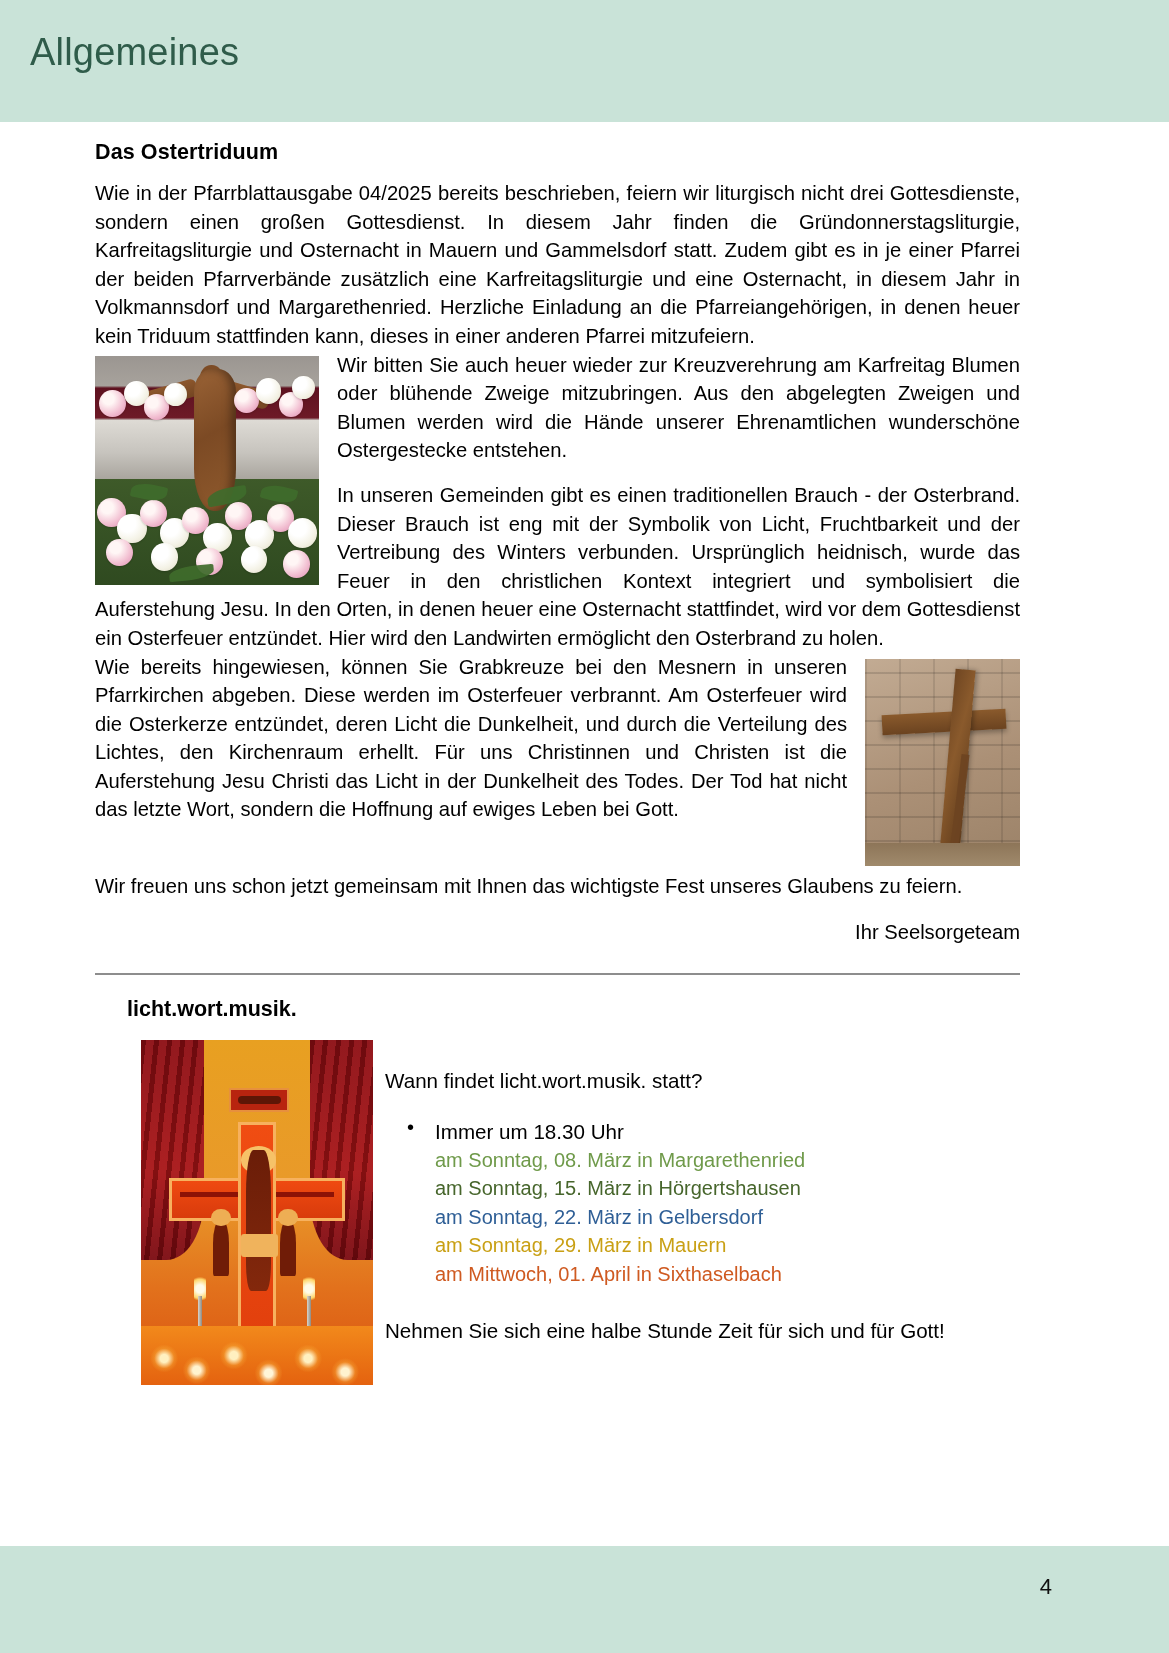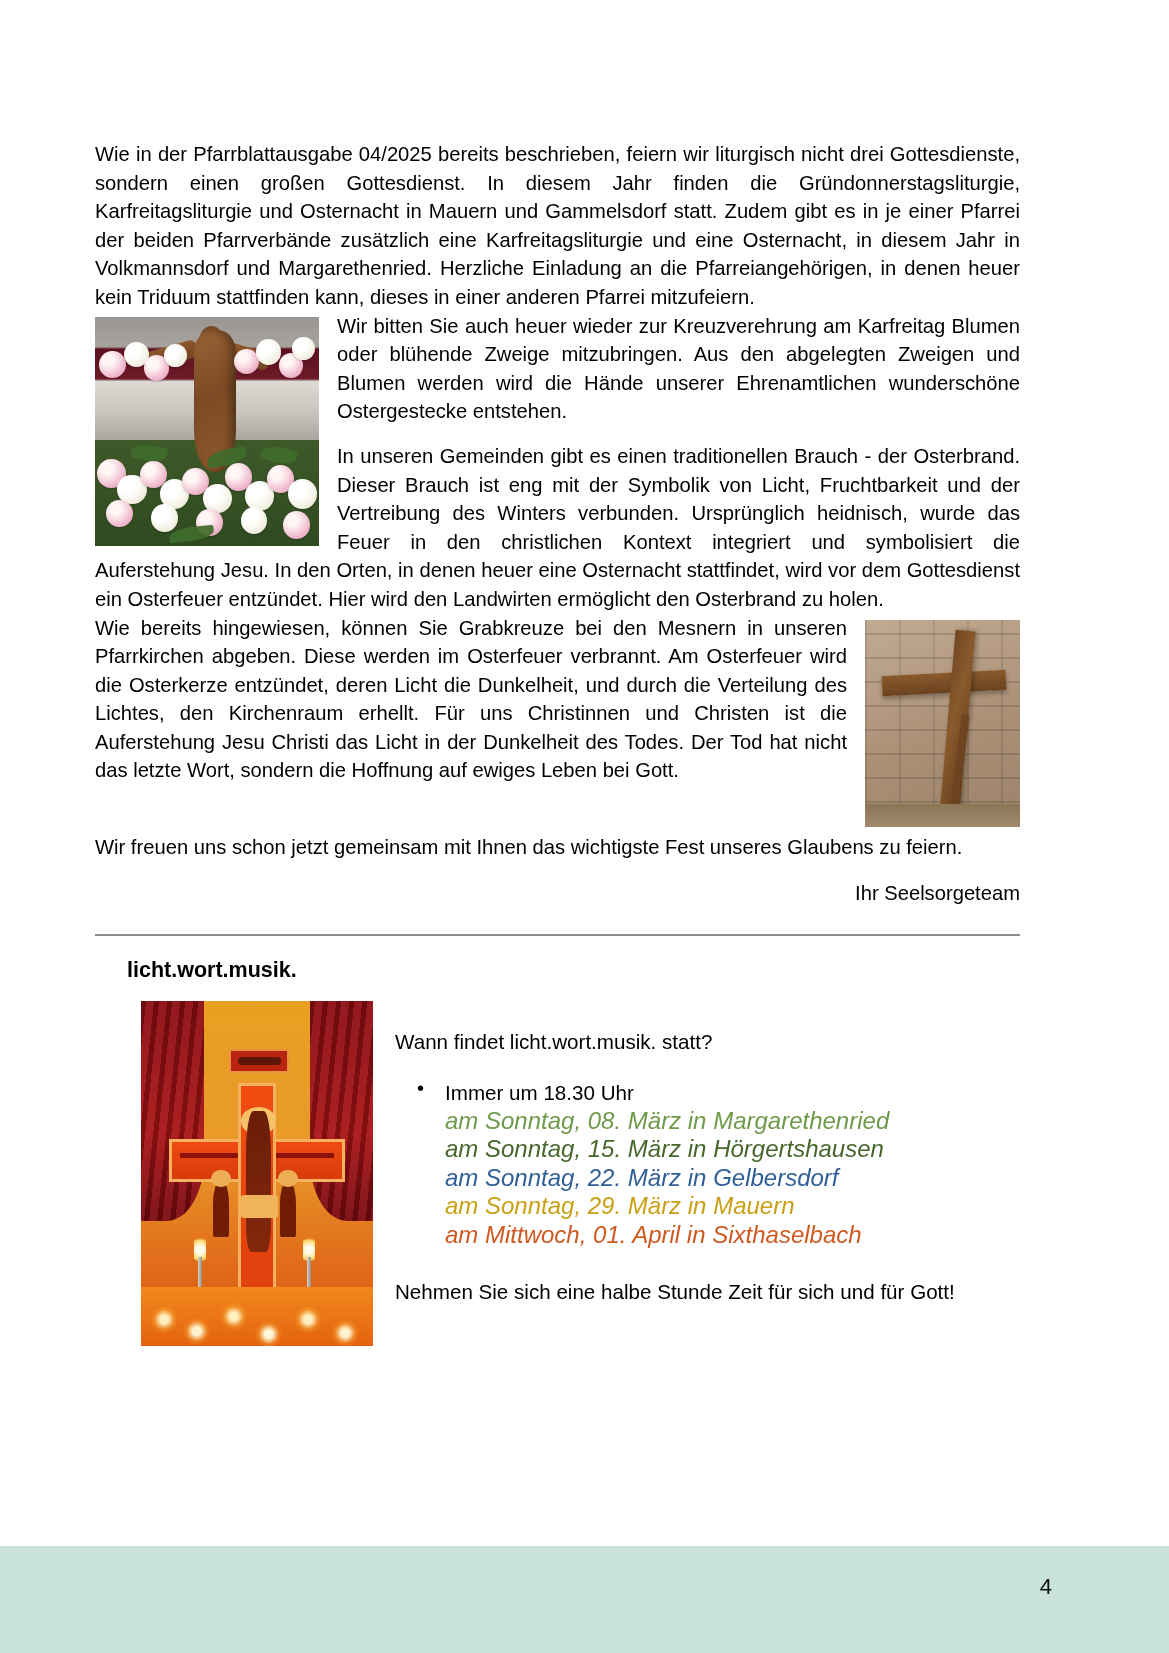--- a/index.html
+++ b/index.html
@@ -109,21 +109,21 @@
     position: relative;
     margin-top: 22px;
   }
   .lwm-heading {
     font-size: 21.5px;
     font-weight: bold;
     color: #000;
     margin-bottom: 18px;
     margin-left: 32px;
   }
-  .lwm-cols { display: flex; gap: 22px; align-items: flex-start; padding-left: 46px; }
+  .lwm-cols { display: flex; gap: 12px; align-items: flex-start; padding-left: 46px; }
   .lwm-img {
     flex: 0 0 232px;
     width: 232px;
     height: 345px;
     position: relative;
     overflow: hidden;
     background: #d85a10;
   }
   .lwm-text { flex: 1 1 auto; padding-top: 26px; }
 
@@ -138,21 +138,21 @@
   ul.lwm-list > li { position: relative; padding-left: 32px; }
   ul.lwm-list > li::before {
     content: "\2022";
     position: absolute;
     left: 4px;
     top: -1px;
     font-size: 20px;
     color: #000;
   }
   .li-main { font-size: 20.6px; line-height: 29px; color: #000; }
-  .date-line { font-size: 24px; line-height: 28.5px; display: block; font-style: italic; }
+  .date-line { font-size: 20px; line-height: 28.5px; display: block; }
 
   .lwm-foot { font-size: 20.6px; line-height: 29px; color: #000; margin-top: 30px; }
   .lwm-foot2 { font-size: 20.6px; line-height: 29px; color: #000; margin-top: 28px; }
 
   
   .footer-band {
     position: absolute;
     left: 0;
     bottom: 0;
     width: 1169px;
@@ -377,23 +377,27 @@
       radial-gradient(circle at 88% 78%, #fff3cf 4px, rgba(255,200,80,.25) 10px, transparent 14px),
       linear-gradient(#f2891b, #e4620f);
     z-index: 6;
   }
 </style>
 </head>
 <body>
 
 <div class="page">
 
+  <div class="header-band" style="background: rgb(201, 227, 216);">
+    <div class="header-title" style="color: rgb(47, 92, 74);">Allgemeines</div>
+  </div>
 
   <div class="content">
 
+    <h2 class="section-heading">Das Ostertriduum</h2>
 
     <p class="body-text">Wie in der Pfarrblattausgabe 04/2025 bereits beschrieben, feiern wir liturgisch nicht drei Gottesdienste, sondern einen großen Gottesdienst. In diesem Jahr finden die Gründonnerstagsliturgie, Karfreitagsliturgie und Osternacht in Mauern und Gammelsdorf statt. Zudem gibt es in je einer Pfarrei der beiden Pfarrverbände zusätzlich eine Karfreitagsliturgie und eine Osternacht, in diesem Jahr in Volkmannsdorf und Margarethenried. Herzliche Einladung an die Pfarreiangehörigen, in denen heuer kein Triduum stattfinden kann, dieses in einer anderen Pfarrei mitzufeiern.</p>
 
     <div class="img-roses">
       <div class="roses-bg"></div>
       <div class="roses-marble"></div>
       <div class="roses-arm l"></div>
       <div class="roses-arm r"></div>
       <div class="roses-head"></div>
       <div class="roses-corpus"></div>

